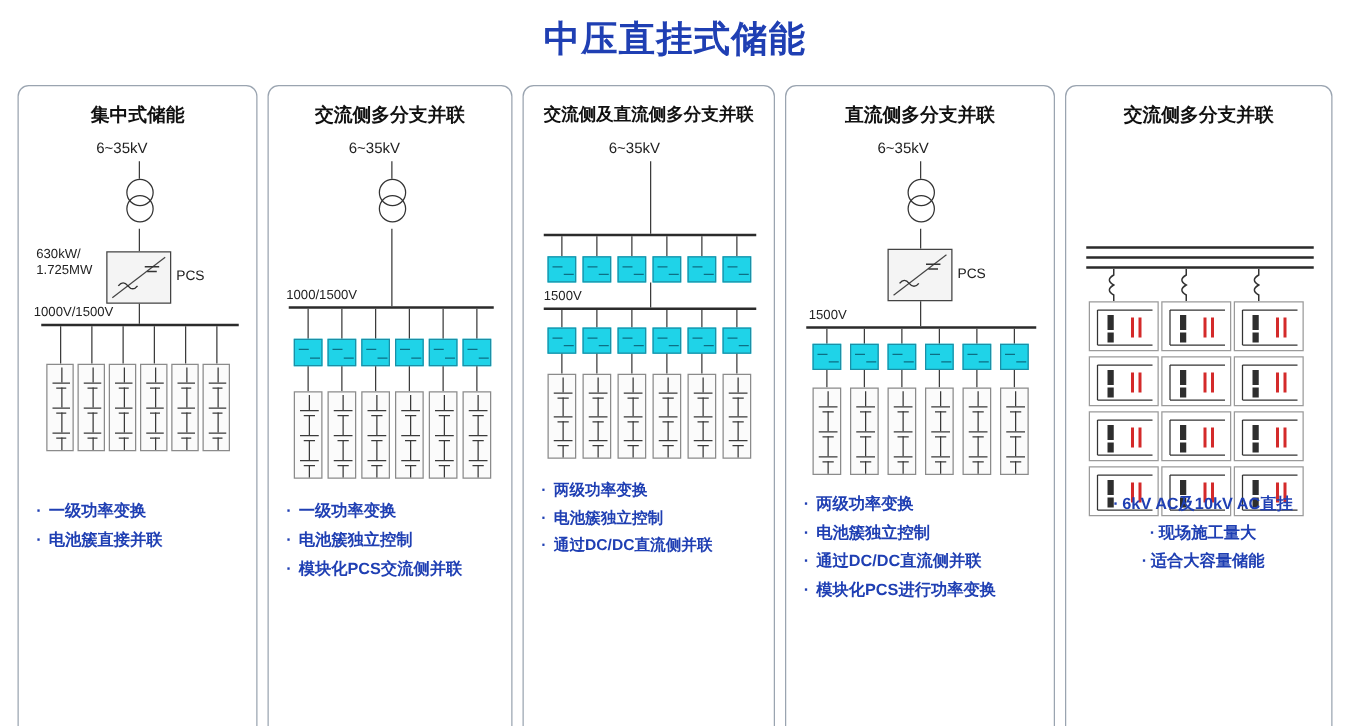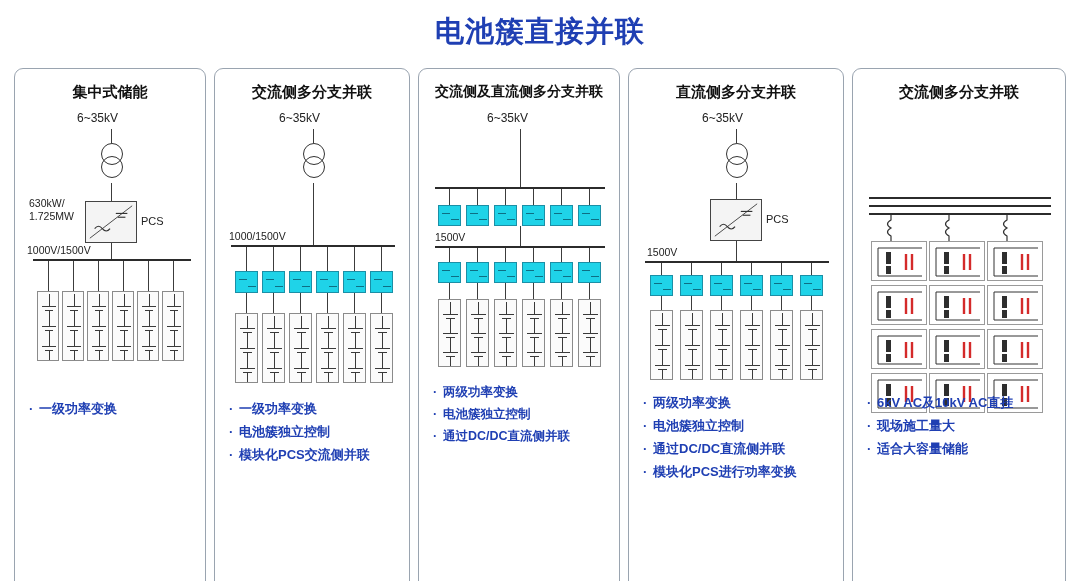--- a/index.html
+++ b/index.html
@@ -78,21 +78,21 @@
   .batt .cellv{position:absolute;background:#3a3a3a;width:1px;}
 
   .mmc-cell{
     position:absolute;border:1px solid #9a9a9a;background:#ffffff;
     box-sizing:border-box;
   }
 </style>
 </head>
 <body>
 
-<div id="title">电池簇直接并联</div>
+<div id="title">中压直挂式储能</div>
 
 <div class="panel" id="p1" style="left:14px;width:192px;">
   <div class="panel-title">集中式储能</div>
 
   <div class="volt" style="left:62px;top:42px;">6~35kV</div>
 
   <div class="line vline" style="left:96px;top:60px;height:14px;"></div>
 
   <div class="xfmr" style="left:83px;top:74px;">
     <div class="c c1"></div>
@@ -194,20 +194,21 @@
         <div class="cell" style="left:7px;top:58px;width:8px;"></div>
         <div class="cellv" style="left:11px;top:2px;height:12px;"></div>
         <div class="cellv" style="left:11px;top:18px;height:16px;"></div>
         <div class="cellv" style="left:11px;top:38px;height:16px;"></div>
         <div class="cellv" style="left:11px;top:58px;height:10px;"></div>
       </div>
   </div>
 
   <div class="bullets" style="top:328px;">
     <div><span class="dot">·</span><span>一级功率变换</span></div>
+    <div><span class="dot">·</span><span>电池簇直接并联</span></div>
   </div>
 </div>
 
 <div class="panel" id="p2" style="left:214px;width:196px;">
   <div class="panel-title">交流侧多分支并联</div>
 
   <div class="volt" style="left:64px;top:42px;">6~35kV</div>
   <div class="line vline" style="left:98px;top:60px;height:14px;"></div>
   <div class="xfmr" style="left:85px;top:74px;">
     <div class="c c1"></div>
@@ -779,18 +780,18 @@
           <line x1="6" y1="6" x2="6" y2="34" stroke="#333" stroke-width="1"></line>
           <rect x="14" y="10" width="5" height="12" fill="#2e2e2e"></rect>
           <rect x="14" y="24" width="5" height="8" fill="#2e2e2e"></rect>
           <line x1="34" y1="12" x2="34" y2="28" stroke="#d42a2a" stroke-width="2.4"></line>
           <line x1="40" y1="12" x2="40" y2="28" stroke="#d42a2a" stroke-width="2.4"></line>
           <line x1="6" y1="6" x2="50" y2="6" stroke="#333" stroke-width="1"></line>
           <line x1="6" y1="34" x2="50" y2="34" stroke="#333" stroke-width="1"></line>
         </svg></div>
   </div>
 
-  <div class="bullets" style="top:322px;">
+  <div class="bullets" style="top:322px;text-align:center;">
     <div><span class="dot">·</span><span>6kV AC及10kV AC直挂</span></div>
     <div><span class="dot">·</span><span>现场施工量大</span></div>
     <div><span class="dot">·</span><span>适合大容量储能</span></div>
   </div>
 </div>
 
 </body></html>

